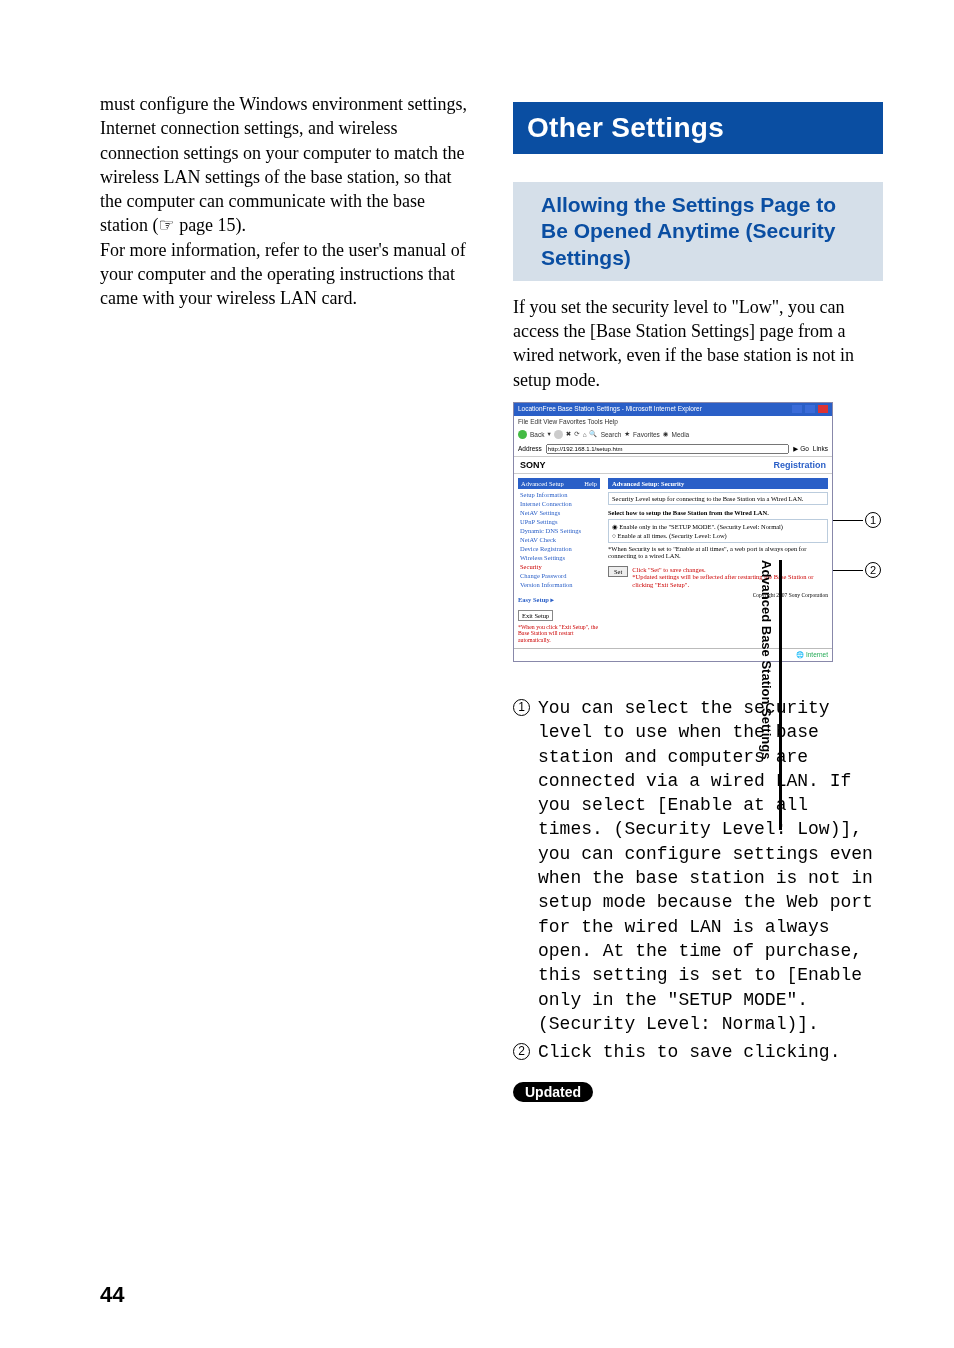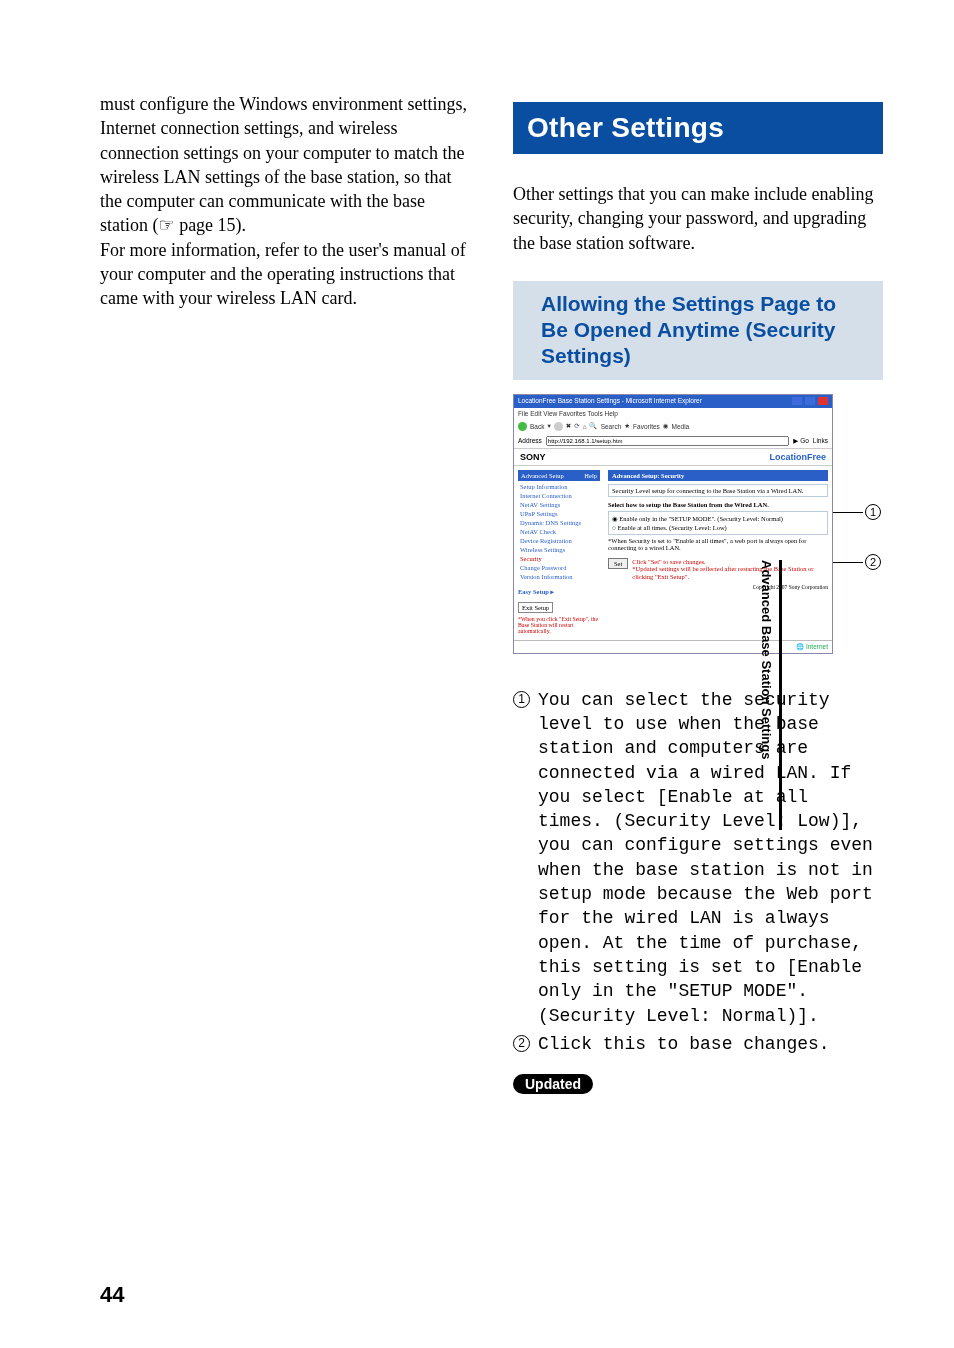--- a/index.html
+++ b/index.html
@@ -74,22 +74,22 @@
 
 <div class="page">
 
   <div class="col col-left">
     <p class="serif" style="white-space:pre-line;">must configure the Windows environment settings, Internet connection settings, and wireless connection settings on your computer to match the wireless LAN settings of the base station, so that the computer can communicate with the base station (☞ page 15).
 For more information, refer to the user's manual of your computer and the operating instructions that came with your wireless LAN card.</p>
   </div>
 
   <div class="col col-right">
     <div class="title-band sans">Other Settings</div>
-    <p class="serif">Other settings that you can make include enabling security, changing your password, and upgrading the base station software.</p>
     <div class="sub-band sans">Allowing the Settings Page to Be Opened Anytime (Security Settings)</div>
+    <p class="serif">If you set the security level to "Low", you can access the [Base Station Settings] page from a wired network, even if the base station is not in setup mode.</p>
 
     
     <div class="shot-wrap">
       <div class="shot">
         <div class="ttl">
           <span>LocationFree Base Station Settings - Microsoft Internet Explorer</span>
           <span class="win-btns">
             <span style="background:#3a6bd8"></span>
             <span style="background:#3a6bd8"></span>
             <span style="background:#d33"></span>
@@ -112,21 +112,21 @@
             <span>Media</span>
         </div>
         <div class="addr">
           <span>Address</span>
           <input value="http://192.168.1.1/setup.htm" style="">
           <span>▶ <span>Go</span></span>
           <span>Links</span>
         </div>
         <div class="brand">
           <span>SONY</span>
-          <span class="lf">LocationFree</span>
+          <span class="lf">Registration</span>
         </div>
         <div class="body">
           <div class="side">
             <div class="hdr">
                 <span>Advanced Setup</span>
                 <span>Help</span>
               </div>
             <a>Setup Information</a>
             <a>Internet Connection</a>
             <a>NetAV Settings</a>
@@ -168,21 +168,21 @@
     </div>
 
     
     <div class="numlist serif">
       <div class="numitem">
         <span class="callnum">1</span>
         <span class="txt">You can select the security level to use when the base station and computers are connected via a wired LAN. If you select [Enable at all times. (Security Level: Low)], you can configure settings even when the base station is not in setup mode because the Web port for the wired LAN is always open. At the time of purchase, this setting is set to [Enable only in the "SETUP MODE". (Security Level: Normal)].</span>
       </div>
       <div class="numitem">
         <span class="callnum">2</span>
-        <span class="txt">Click this to base changes.</span>
+        <span class="txt">Click this to save clicking.</span>
       </div>
     </div>
 
     <span class="warn-pill">Updated</span>
     <ul class="bullets serif">
     </ul>
   </div>
 
   <div class="side-tab">
     <div class="bar"></div>

